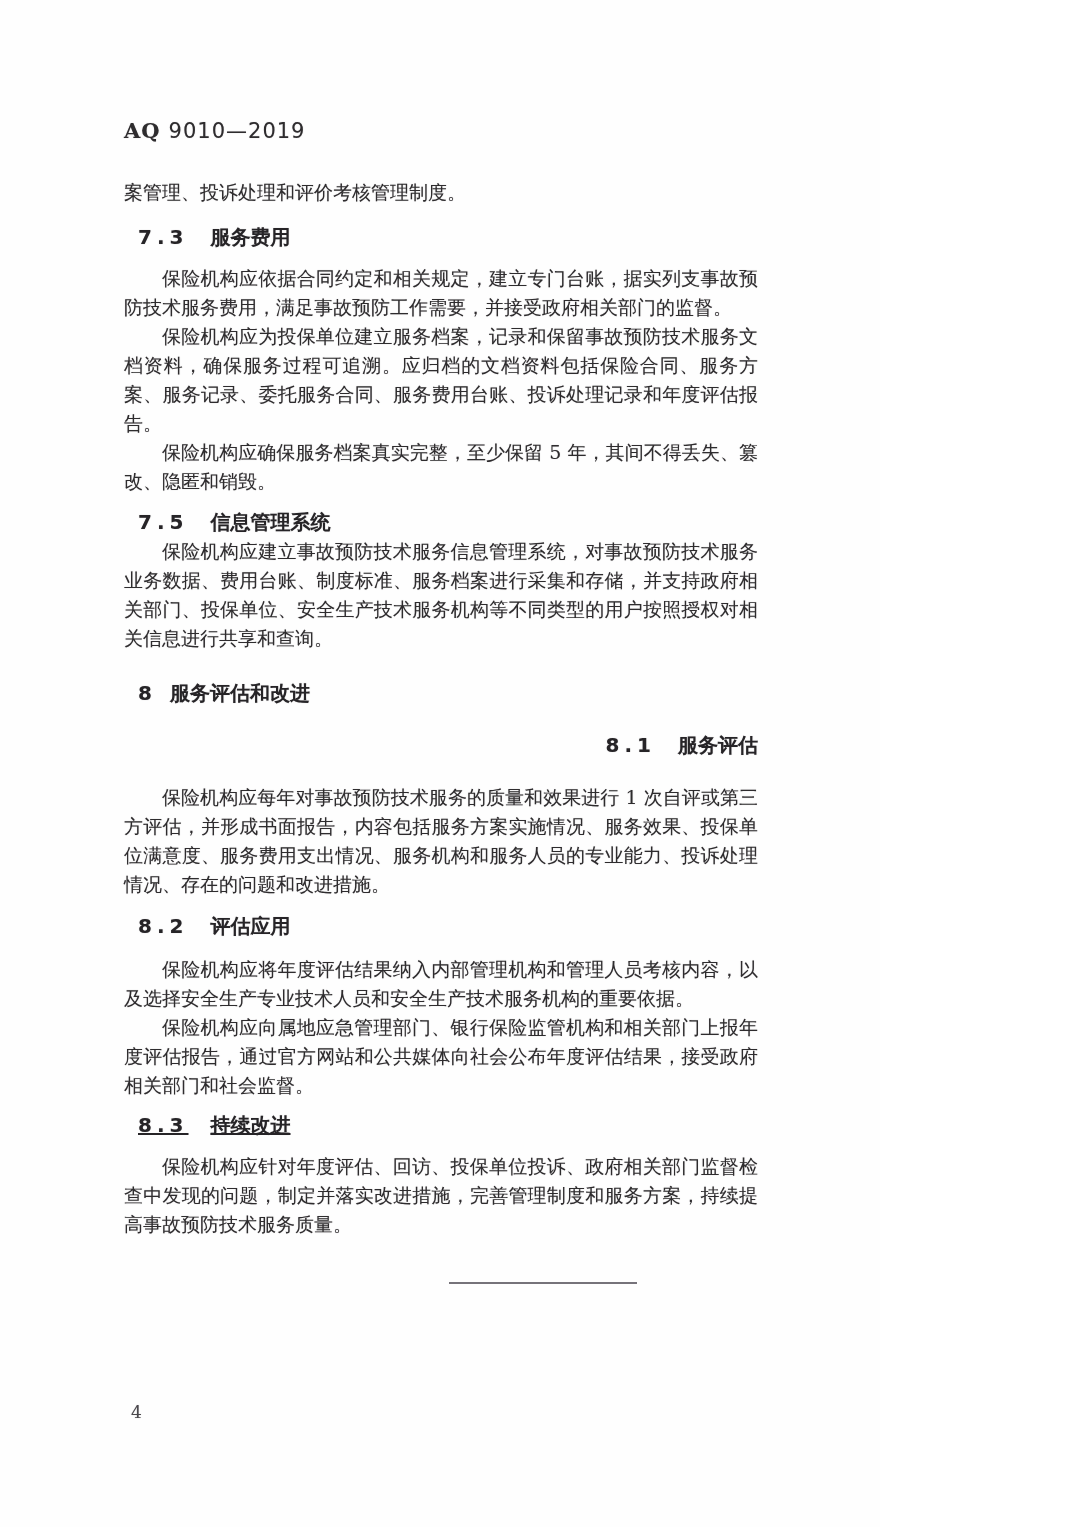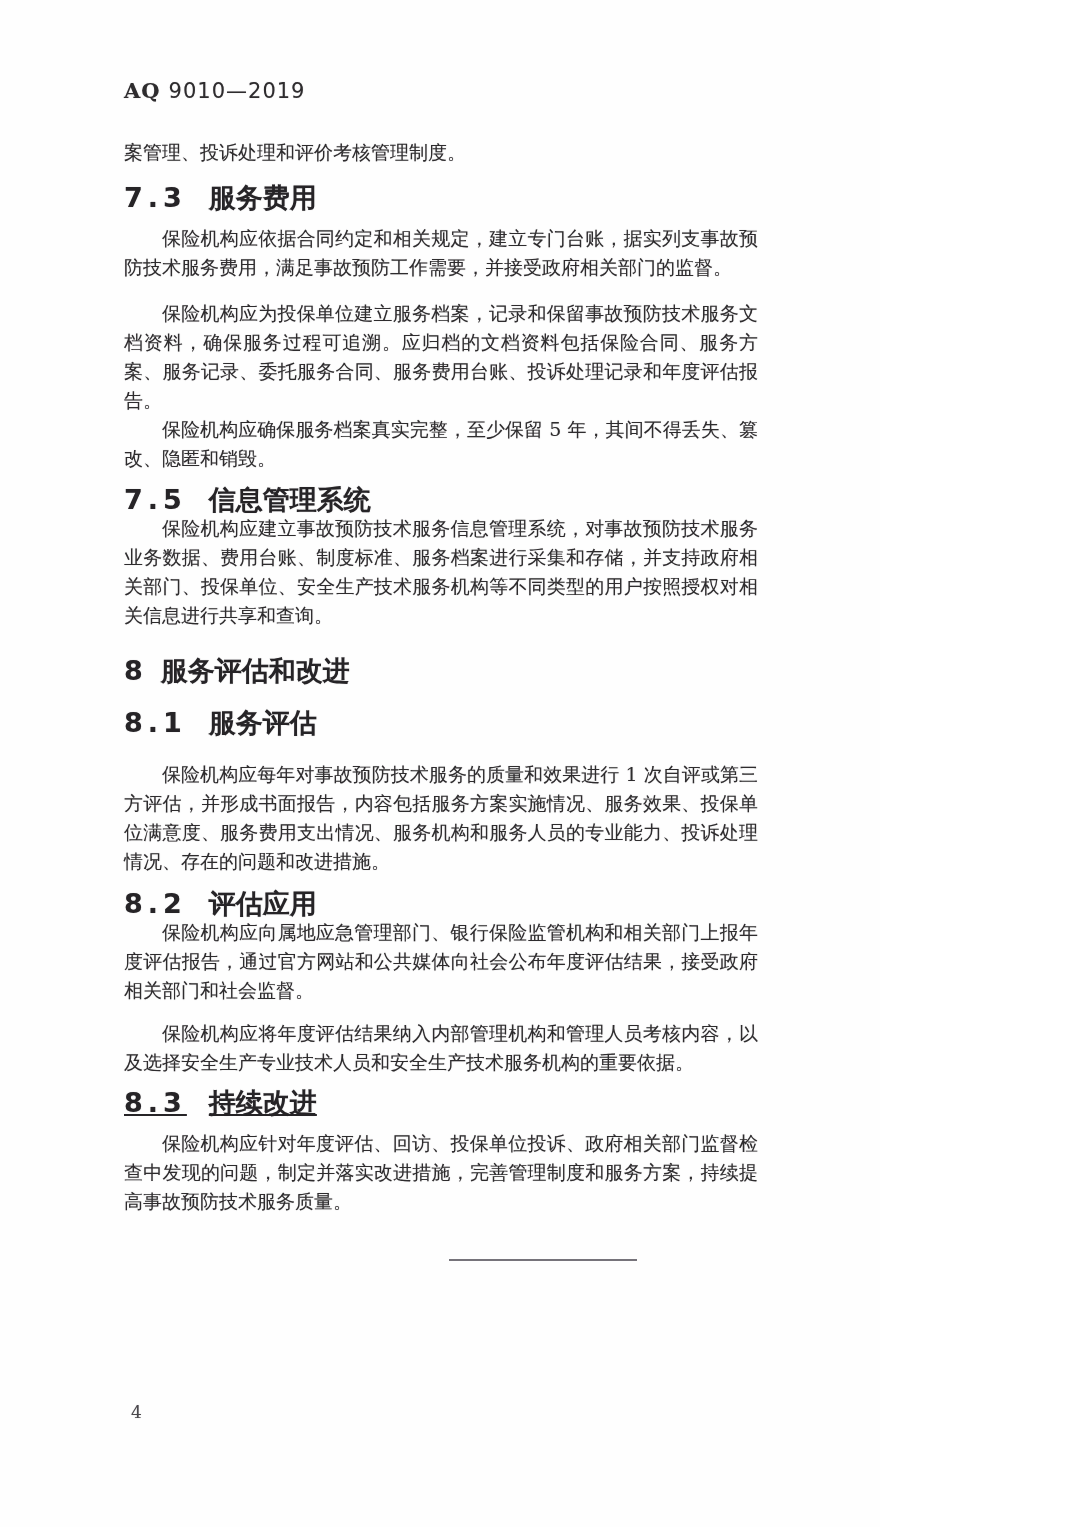--- a/index.html
+++ b/index.html
@@ -2,21 +2,21 @@
 <html lang="zh"><head>
 <meta charset="utf-8">
 <style>
   html, body { margin: 0; padding: 0; background: #ffffff; }
   .page {
     position: relative;
     width: 880px;
     height: 1527px;
     background: #fefefe;
     box-sizing: border-box;
-    padding: 76px 122px 0 124px;
+    padding: 116px 122px 0 124px;
     overflow: hidden;
     color: #2e2c2e;
     font-family: "DejaVu Serif", "Liberation Serif", serif;
     font-size: 19px;
     line-height: 29px;
     text-shadow: 0 0 1px rgba(70, 64, 70, 0.35);
   }
   .doc-header {
     font-size: 21px;
     line-height: 29px;
@@ -35,35 +35,36 @@
   }
   .intro { margin-top: 20px; }
   .para {
     text-align: justify;
     text-indent: 2em;
     margin: 0;
   }
   .heading {
     font-family: "DejaVu Sans", "Liberation Sans", sans-serif;
     font-weight: bold;
-    font-size: 27px;
+    font-size: 20px;
     line-height: 29px;
     color: #262427;
     white-space: nowrap;
+    margin-left: 14px;
   }
   .heading .sec-num { letter-spacing: 5px; margin-right: 22px; }
   .heading .sec-num.no-dot { letter-spacing: 0; margin-right: 18px; }
   .h-73 { margin-top: 16px; }
   .p-73 { margin-top: 12px; }
   .h-74 { margin-top: 11px; }
-  .p-74a { margin-top: 17px; }
+  .p-74a { }
   .h-75 { margin-top: 12px; }
   .p-75 { }
   .h-8  { margin-top: 26px; }
-  .h-81 { margin-top: 23px; }
+  .h-81 { margin-top: 23px; text-align: right; }
   .p-81 { margin-top: 23px; }
   .h-82 { margin-top: 13px; }
   .p-82a { margin-top: 14px; }
   .h-83 { margin-top: 11px; text-decoration: underline; }
   .p-83 { margin-top: 12px; }
   .end-rule {
     margin: 43px 0 0 325px;
     width: 188px;
     height: 2px;
     background: #76737a;
@@ -107,22 +108,22 @@
   </div>
 
   <div class="heading h-81">
     <span class="sec-num">8.1</span><span>服务评估</span>
   </div>
   <p class="para p-81">保险机构应每年对事故预防技术服务的质量和效果进行 1 次自评或第三方评估，并形成书面报告，内容包括服务方案实施情况、服务效果、投保单位满意度、服务费用支出情况、服务机构和服务人员的专业能力、投诉处理情况、存在的问题和改进措施。</p>
 
   <div class="heading h-82">
     <span class="sec-num">8.2</span><span>评估应用</span>
   </div>
+  <p class="para p-82a">保险机构应将年度评估结果纳入内部管理机构和管理人员考核内容，以及选择安全生产专业技术人员和安全生产技术服务机构的重要依据。</p>
   <p class="para">保险机构应向属地应急管理部门、银行保险监管机构和相关部门上报年度评估报告，通过官方网站和公共媒体向社会公布年度评估结果，接受政府相关部门和社会监督。</p>
-  <p class="para p-82a">保险机构应将年度评估结果纳入内部管理机构和管理人员考核内容，以及选择安全生产专业技术人员和安全生产技术服务机构的重要依据。</p>
 
   <div class="heading h-83">
     <span class="sec-num">8.3</span><span>持续改进</span>
   </div>
   <p class="para p-83">保险机构应针对年度评估、回访、投保单位投诉、政府相关部门监督检查中发现的问题，制定并落实改进措施，完善管理制度和服务方案，持续提高事故预防技术服务质量。</p>
 
   <div class="end-rule"></div>
 
   <div class="page-number">4</div>
 

